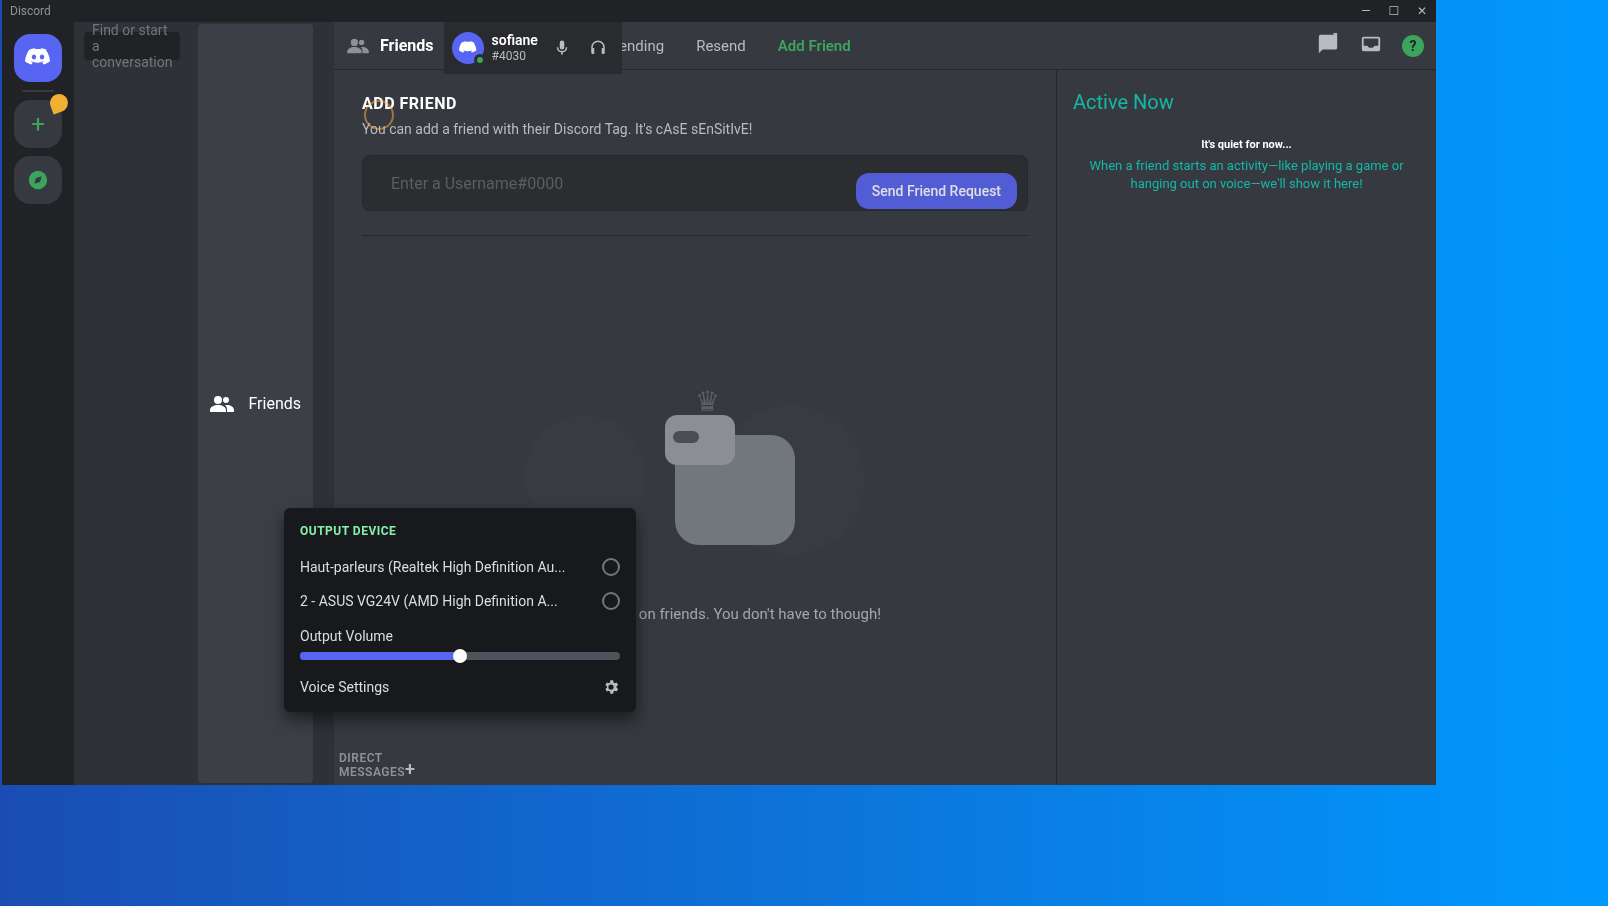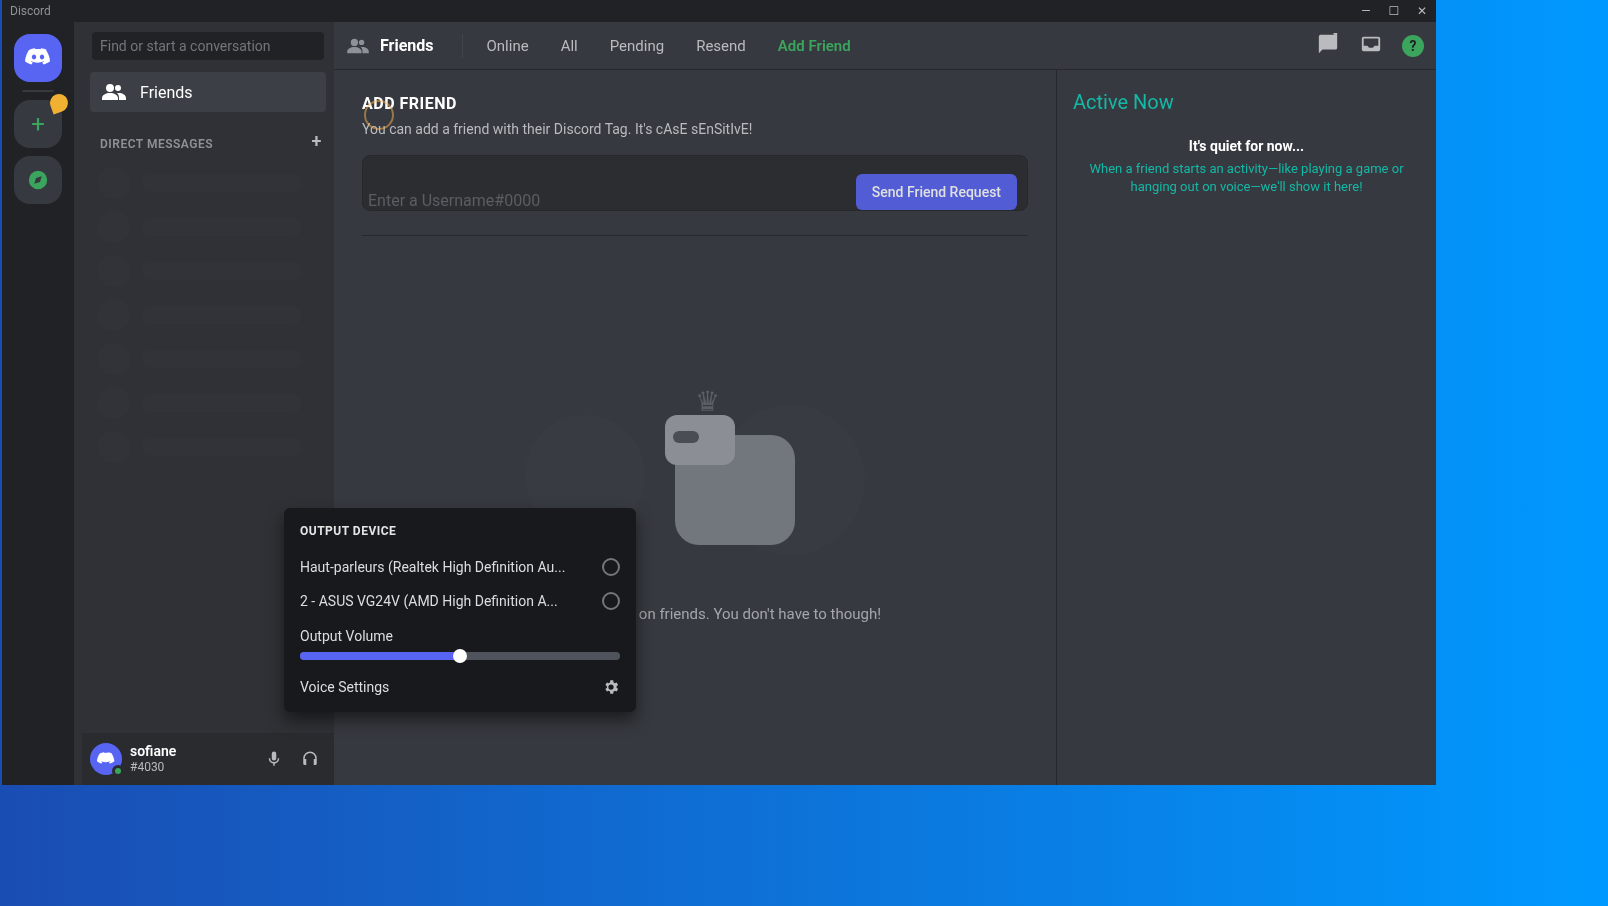--- a/index.html
+++ b/index.html
@@ -6,21 +6,21 @@
   body { background: linear-gradient(to right, #1a4db3, #0099ff); width: 1608px; height: 906px; overflow: hidden; position: relative; }
   .window { position: absolute; top: 0; left: 2px; width: 1434px; height: 785px; background: #36393f; display: flex; flex-direction: column; }
   .titlebar { height: 22px; background: #202225; color: #8e9297; font-size: 12px; display: flex; align-items: center; padding-left: 8px; position: relative; }
   .titlebar-controls { position: absolute; right: 0; top: 0; display: flex; height: 22px; }
   .titlebar-btn { width: 28px; height: 22px; display: flex; align-items: center; justify-content: center; color: #b9bbbe; cursor: pointer; }
   .body-row { flex: 1; display: flex; min-height: 0; }
   .guilds { width: 72px; background: #202225; display: flex; flex-direction: column; align-items: center; padding-top: 12px; gap: 8px; }
   .guild-item { width: 48px; height: 48px; border-radius: 16px; background: #36393f; display: flex; align-items: center; justify-content: center; color: #3ba55d; cursor: pointer; position: relative; }
   .guild-home { background: #5865f2; border-radius: 16px; color: #fff; }
   .guild-sep { width: 32px; height: 2px; background: #36393f; border-radius: 1px; }
-  .left-panel { width: 260px; background: #2f3136; display: flex; flex-direction: column; position: relative; padding-left: 8px; }
+  .left-panel { width: 260px; background: #2f3136; display: flex; flex-direction: row; position: relative; }
   .search-box { margin: 10px; height: 28px; background: #202225; border-radius: 4px; color: #72767d; font-size: 14px; display: flex; align-items: center; padding: 0 8px; cursor: text; }
   .friends-item { margin: 2px 8px; padding: 10px 12px; background: #3c3f45; border-radius: 4px; display: flex; align-items: center; gap: 14px; color: #fff; font-size: 16px; cursor: pointer; }
   .dm-header { padding: 16px 12px 6px 18px; color: #8e9297; font-size: 12px; font-weight: 600; letter-spacing: .5px; display: flex; justify-content: space-between; align-items: flex-end; }
   .dm-plus { color: #b9bbbe; font-size: 18px; cursor: pointer; }
   .dm-list { flex: 1; overflow: hidden; padding: 4px 8px; }
   .dm-ph { display: flex; align-items: center; gap: 12px; padding: 6px 8px; opacity: .35; }
   .dm-ph .ava { width: 32px; height: 32px; border-radius: 50%; background: #36393f; }
   .dm-ph .bar { height: 18px; border-radius: 9px; background: #36393f; flex: 1; max-width: 160px; }
   .user-area { height: 52px; background: #292b2f; display: flex; align-items: center; padding: 0 8px; gap: 8px; }
   .avatar { width: 32px; height: 32px; border-radius: 50%; background: #5865f2; position: relative; display:flex;align-items:center;justify-content:center;}
@@ -37,35 +37,35 @@
   .toolbar .divider { width: 1px; height: 24px; background: #40444b; }
   .tab { color: #b9bbbe; font-size: 15px; padding: 4px 8px; border-radius: 4px; cursor: pointer; }
   .tab.add { color: #3ba55d; font-weight: 600; }
   .toolbar-right { margin-left: auto; display: flex; align-items: center; gap: 20px; }
   .toolbar-right .ico { color: #b9bbbe; cursor: pointer; }
   .help-ico { width: 22px; height: 22px; border-radius: 50%; background: #3ba55d; color: #1e2124; display: flex; align-items: center; justify-content: center; font-weight: 700; font-size: 14px; }
   .content-row { flex: 1; display: flex; min-height: 0; }
   .content-main { flex: 1; padding: 24px 28px; display: flex; flex-direction: column; min-width: 0; }
   .add-title { color: #fff; font-weight: 700; font-size: 16px; letter-spacing: .5px; margin-bottom: 8px; }
   .add-sub { color: #b9bbbe; font-size: 14px; margin-bottom: 18px; }
-  .add-box { border: 1px solid #26282c; background: #2b2d31; border-radius: 8px; height: 56px; display: flex; align-items: flex-end; padding: 0 10px 0 5px; gap: 10px; }
+  .add-box { border: 1px solid #26282c; background: #2b2d31; border-radius: 8px; height: 56px; display: flex; align-items: center; padding: 0 10px 0 28px; gap: 10px; }
   .add-input { flex: 1; background: transparent; border: none; outline: none; color: #dcddde; font-size: 16px; }
   .add-input::placeholder { color: #5a5d63; }
-  .send-btn { background: #5865f2; color: #fff; border: none; border-radius: 6px; padding: 10px 16px; font-size: 14px; font-weight: 500; cursor: pointer; opacity: .85; margin-top: 16px; }
+  .send-btn { background: #5865f2; color: #fff; border: none; border-radius: 13px; padding: 10px 16px; font-size: 14px; font-weight: 500; cursor: pointer; opacity: .85; margin-top: 16px; }
   .hr { height: 1px; background: #26282c; margin-top: 24px; }
   .wumpus-wrap { flex: 1; display: flex; flex-direction: column; align-items: center; justify-content: center; color: #72767d; }
   .wumpus-img { width: 340px; height: 200px; margin-bottom: 30px; position: relative; }
   .wumpus-caption { color: #a3a6aa; font-size: 15px; text-align: center; }
   .active-now { width: 380px; border-left: 1px solid #26282c; padding: 20px 16px; }
   .active-title { color: #14b8a6; font-weight: 400; font-size: 20px; margin-bottom: 24px; }
-  .quiet-title { color: #fff; font-weight: 700; font-size: 14px; text-align: center; margin-bottom: 6px; }
+  .quiet-title { color: #fff; font-weight: 700; font-size: 11px; text-align: center; margin-bottom: 6px; }
   .quiet-sub { color: #14b8a6; font-size: 13px; text-align: center; line-height: 1.4; }
   
   .popout { position: absolute; left: 284px; top: 508px; width: 352px; background: #18191c; border-radius: 6px; padding: 16px; box-shadow: 0 8px 16px rgba(0,0,0,.5); z-index: 50; }
-  .pop-title { color: #e5e5e5; font-size: 12px; font-weight: 700; letter-spacing: .5px; margin-bottom: 12px; }
+  .pop-title { color: #86efac; font-size: 12px; font-weight: 700; letter-spacing: .5px; margin-bottom: 12px; }
   .pop-opt { display: flex; align-items: center; justify-content: space-between; padding: 8px 0; color: #dcddde; font-size: 14px; cursor: pointer; }
   .radio { width: 18px; height: 18px; border: 2px solid #72767d; border-radius: 50%; position: relative; flex-shrink: 0; }
   .radio.sel { border-color: #9ea7ff; }
   .radio.sel::after { content: ''; position: absolute; inset: 3px; border-radius: 50%; background: #9ea7ff; }
   .pop-label { color: #dcddde; font-size: 14px; margin-top: 10px; margin-bottom: 8px; }
   .slider { position: relative; height: 8px; background: #4f545c; border-radius: 4px; margin-bottom: 12px; }
   .slider-fill { position: absolute; left: 0; top: 0; bottom: 0; width: 50%; background: #5865f2; border-radius: 4px; }
   .slider-thumb { position: absolute; top: 50%; left: 50%; transform: translate(-50%,-50%); width: 14px; height: 14px; background: #fff; border-radius: 50%; }
   .pop-foot { display: flex; align-items: center; justify-content: space-between; color: #dcddde; font-size: 14px; padding-top: 6px; cursor: pointer; }
   .opt-name { white-space: nowrap; overflow: hidden; text-overflow: ellipsis; max-width: 270px; }

